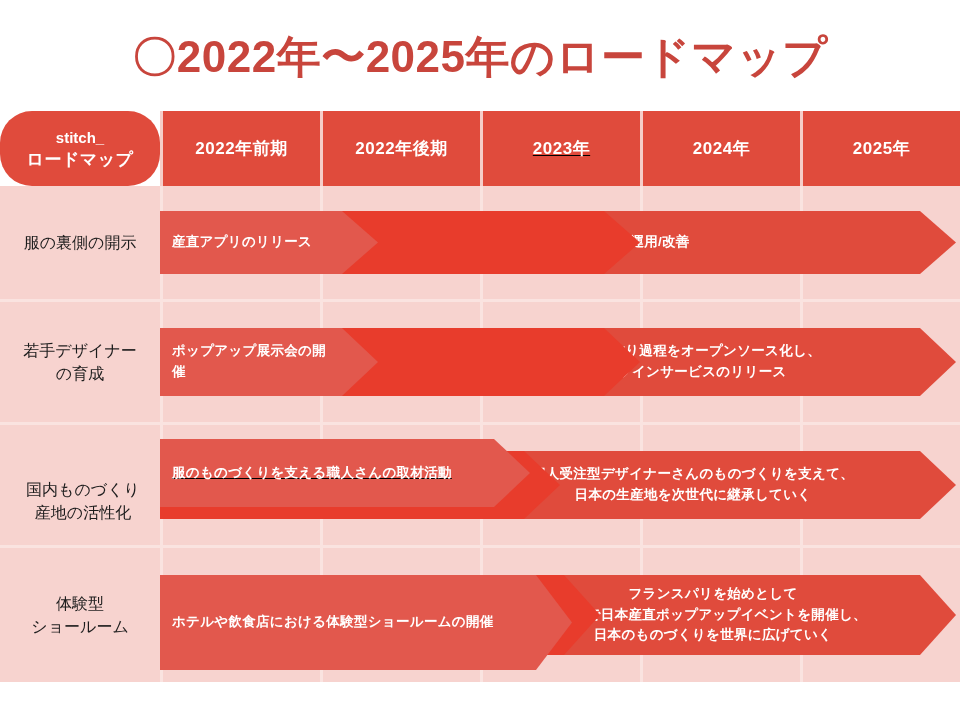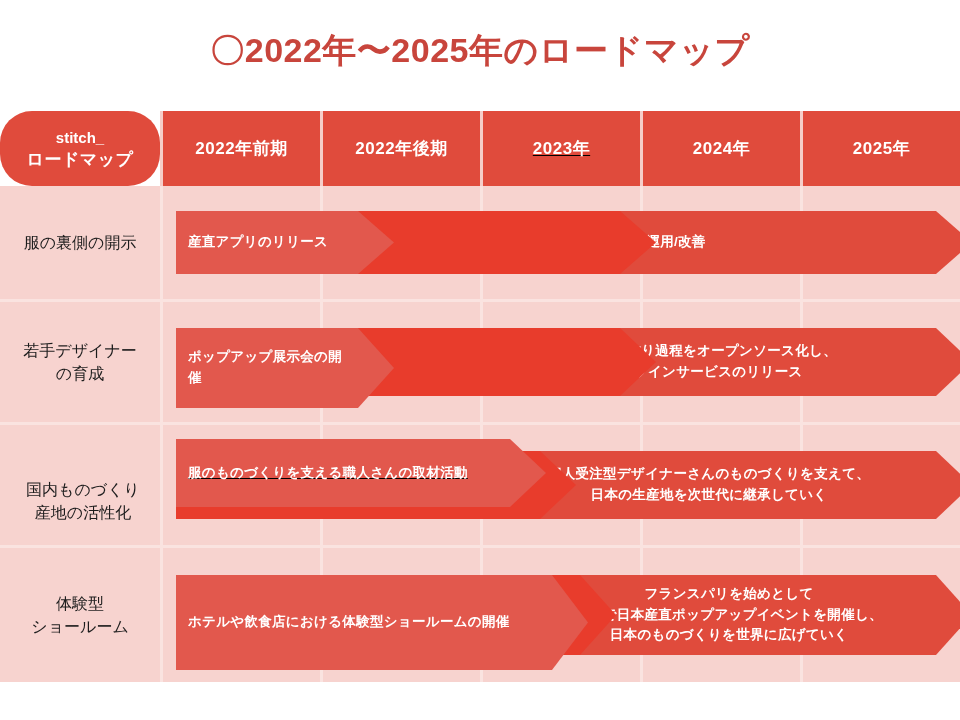--- a/index.html
+++ b/index.html
@@ -24,21 +24,21 @@
   
   .title-wrap {
     position: absolute;
     left: 0;
     top: 28px;
     width: 960px;
     text-align: center;
   }
   .title {
     display: inline-block;
-    font-size: 34px;
+    font-size: 44px;
     font-weight: bold;
     color: #c8453c;
     letter-spacing: 0.5px;
     white-space: nowrap;
   }
 
   
   .table {
     position: absolute;
     left: 0;
@@ -125,21 +125,20 @@
     box-sizing: border-box;
     padding: 0 6px;
   }
 
   
   .arrow {
     position: absolute;
     display: flex;
     align-items: center;
     box-sizing: border-box;
-    margin-left: 16px;
   }
   .arrow-text {
     color: #ffffff;
     font-size: 13.5px;
     font-weight: bold;
     line-height: 1.55;
     letter-spacing: 0.3px;
     white-space: pre-line;
     width: 100%;
   }
@@ -233,21 +232,21 @@
     <div class="rowlabel" style="top: 191px; height: 120px; white-space: pre-line;">若手デザイナー
 の育成</div>
 
     <div class="arrow a3" style="left:320px; top:217px; width:636px; height:68px;">
       <div class="arrow-text" style="white-space: pre-line;">デザイナーさんや職人さんの服作り過程をオープンソース化し、
 直接学ぶことができるオンラインサービスのリリース</div>
     </div>
     <div class="arrow a2" style="left:160px; top:217px; width:480px; height:68px;">
       <div class="arrow-text"></div>
     </div>
-    <div class="arrow a1" style="left:160px; top:217px; width:218px; height:80px;">
+    <div class="arrow a1" style="left:160px; top:217px; width:218px; height:68px;">
       <div class="arrow-text">ポップアップ展示会の開催</div>
     </div>
 
     <div class="rowlabel" style="top: 330px; height: 120px; white-space: pre-line; padding-left: 12px;">国内ものづくり
 産地の活性化</div>
 
     <div class="arrow a3" style="left:470px; top:340px; width:486px; height:68px;">
       <div class="arrow-text" style="white-space: pre-line;">個人受注型デザイナーさんのものづくりを支えて、
 日本の生産地を次世代に継承していく</div>
     </div>

